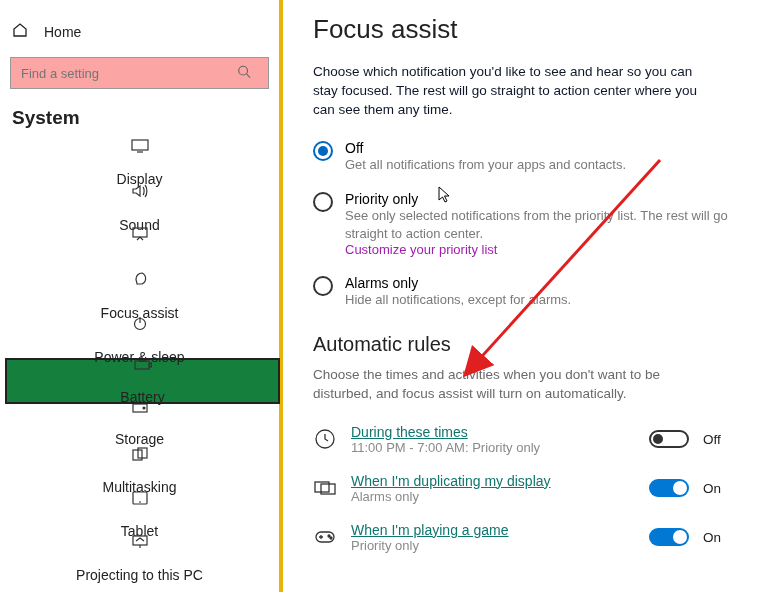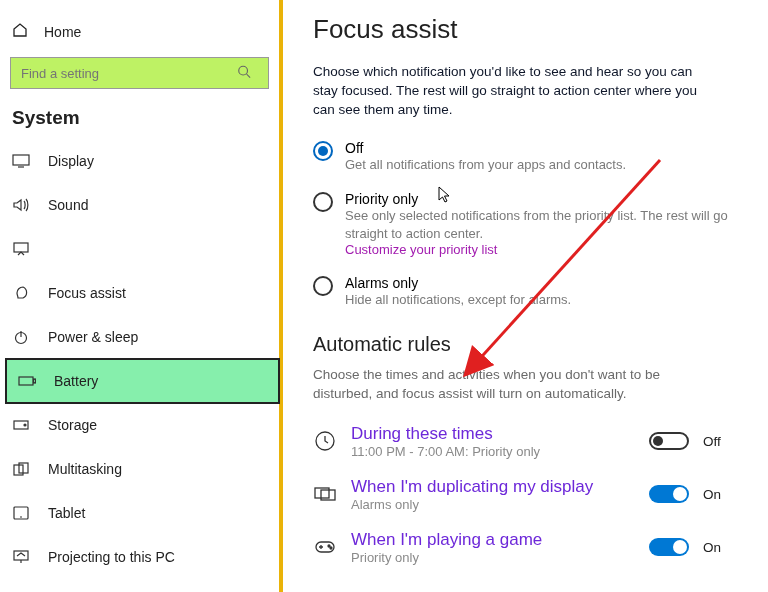--- a/index.html
+++ b/index.html
@@ -31,21 +31,21 @@
     cursor: pointer;
   }
   .home-row .label { font-size: 14px; }
   .search-wrap {
     margin: 0 10px 18px 10px;
   }
   .search {
     width: 100%;
     height: 32px;
     border: 1px solid #999;
-    background: #bef264;
+    background: #fca5a5;
     padding: 0 32px 0 10px;
     font-size: 13px;
     color: #666;
     outline: none;
   }
   .search-row { position: relative; }
   .search-row .search-glyph {
     position: absolute;
     right: 18px;
     top: 50%;
@@ -62,25 +62,26 @@
     list-style: none;
     margin-top: 10px;
   }
   .nav li {
     display: flex;
     align-items: center;
     gap: 18px;
     height: 44px;
     padding: 0 12px;
     cursor: pointer;
+    flex-direction: column;
   }
   .nav li.selected {
     outline: 2px solid #222;
     outline-offset: -1px;
-    background: #86efac;
+    background: #15803d;
     margin-left: 6px;
   }
   .nav li .icon-slot {
     width: 18px;
     display: flex;
     justify-content: center;
     align-items: center;
     color: #333;
   }
   .nav li .label { font-size: 14px; }
@@ -148,21 +149,21 @@
     gap: 14px;
     margin-bottom: 18px;
     max-width: 420px;
   }
   .rule-icon {
     width: 24px; height: 24px;
     display: flex; align-items: center; justify-content: center;
     color: #333;
   }
   .rule-text { flex: 1; }
-  .rule-text .rt-title { font-size: 17px; color: #6d28d9; }
+  .rule-text .rt-title { font-size: 14px; color: #0f766e; text-decoration: underline; }
   .rule-text .rt-sub   { font-size: 13px; color: #8a8a8a; }
   .toggle {
     width: 40px; height: 18px;
     border-radius: 10px;
     position: relative;
     flex-shrink: 0;
   }
   .toggle.off { border: 2px solid #333; }
   .toggle.off::after {
     content: ""; position: absolute;

